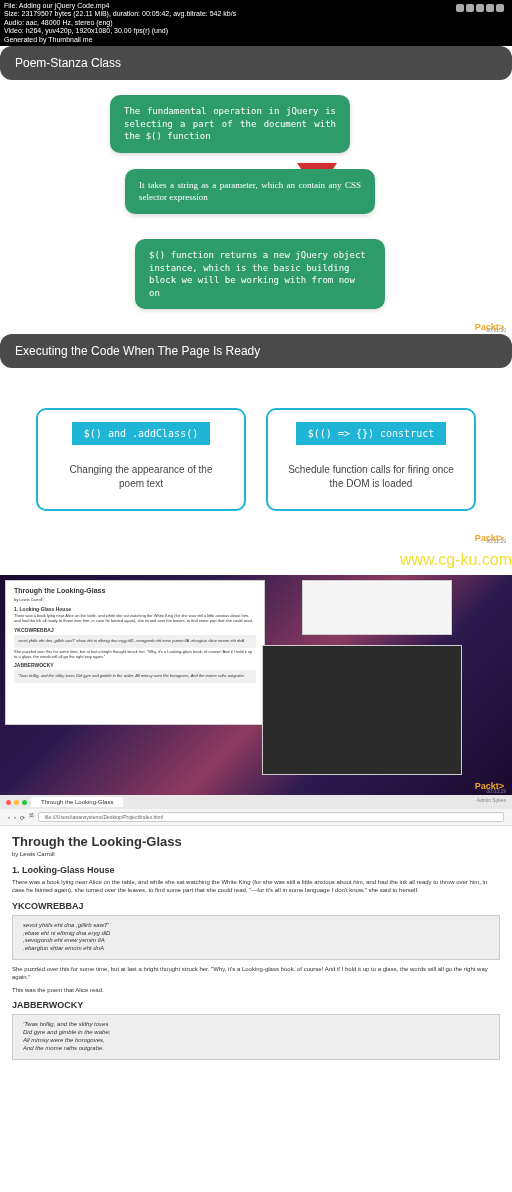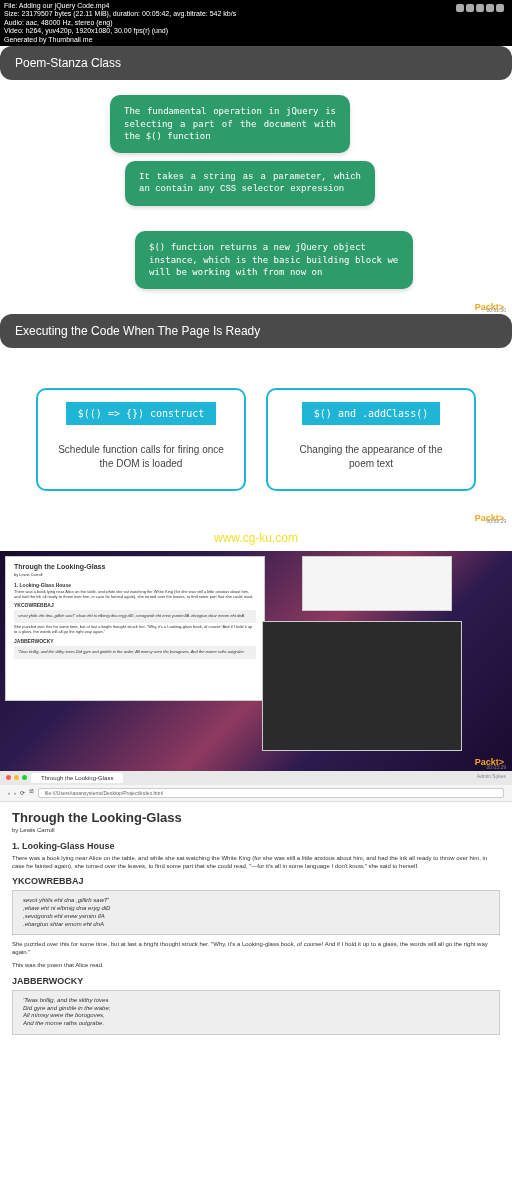--- a/index.html
+++ b/index.html
@@ -2,32 +2,32 @@
 <html><head>
 <meta charset="utf-8">
 <style>
 * { margin: 0; padding: 0; box-sizing: border-box; }
 body { width: 512px; background: #fff; font-family: Arial, sans-serif; font-size: 9px; color: #333; }
 .metadata { background: #000; color: #fff; font-size: 7px; line-height: 1.2; padding: 2px 4px; font-family: Arial, sans-serif; }
 .slide-header { background: #4a4a4a; color: #fff; padding: 10px 15px; font-size: 12px; border-radius: 12px; }
 .slide1 { background: #fff; padding: 15px 20px 25px; position: relative; }
 .green-box { background: #2e9b6b; color: #fff; padding: 10px 14px; font-size: 9px; line-height: 1.4; border-radius: 10px; box-shadow: 0 2px 4px rgba(0,0,0,0.15); position: relative; }
 .gb1 { width: 240px; margin-left: 90px; text-align: justify; font-family: monospace; }
-.gb2 { width: 250px; margin-left: 105px; margin-top: 8px; text-align: justify; font-family: Liberation Mono, monospace; }
-.gb3 { width: 278px; margin-left: 115px; margin-top: 25px; font-family: monospace; }
+.gb2 { width: 250px; margin-left: 105px; margin-top: 16px; text-align: justify; font-family: Liberation Serif, serif; }
+.gb3 { width: 250px; margin-left: 115px; margin-top: 25px; font-family: monospace; }
 .arrow { width: 0; height: 0; border-left: 20px solid transparent; border-right: 20px solid transparent; border-top: 30px solid #d32f2f; position: absolute; }
 .ar1 { top: 83px; right: 175px; }
 .ar2 { top: 162px; right: 135px; }
 .packt { position: absolute; right: 8px; bottom: 2px; color: #f5a623; font-size: 9px; font-weight: bold; font-family: Arial; }
 .packt::after { content: ">"; }
 .slide2 { background: #fff; padding: 40px 20px 34px; position: relative; display: flex; gap: 20px; justify-content: center; }
 .card { border: 2px solid #1fb5d6; border-radius: 10px; width: 210px; padding: 12px 10px 18px; text-align: center; }
 .card-btn { background: #1fb5d6; color: #fff; display: inline-block; padding: 6px 12px; font-size: 10px; font-family: monospace; margin-bottom: 18px; }
 .card-text { font-size: 10px; color: #444; line-height: 1.4; padding: 0 8px; }
-.watermark { color: #f0e030; font-size: 12px; text-align: center; padding: 6px 0; }
+.watermark { color: #f0e030; font-size: 16px; text-align: right; padding: 6px 0; }
 .desktop { background: linear-gradient(135deg, #1a0a2e 0%, #2d1b4e 30%, #8e3a5f 55%, #2d1b4e 70%, #1a0a2e 100%); height: 220px; position: relative; overflow: hidden; }
 .window { background: #fff; border: 1px solid #ccc; position: absolute; font-size: 5px; }
 .win-browser { top: 5px; left: 5px; width: 260px; height: 145px; }
 .win-finder { top: 5px; right: 60px; width: 150px; height: 55px; background: #f5f5f5; }
 .win-editor { top: 70px; right: 50px; width: 200px; height: 130px; background: #2b2b2b; }
 .browser-content { padding: 6px 8px; font-size: 5px; line-height: 1.2; color: #333; }
 .bc-title { font-size: 7px; font-weight: bold; margin-bottom: 2px; }
 .bc-sub { font-size: 4px; margin-bottom: 4px; }
 .bc-h { font-size: 5px; font-weight: bold; margin: 3px 0 2px; }
 .bc-para { font-size: 4px; margin-bottom: 3px; }
@@ -73,26 +73,26 @@
   <div class="green-box gb2">It takes a string as a parameter, which an contain any CSS selector expression</div>
   <div class="arrow ar2"></div>
   <div class="green-box gb3">$() function returns a new jQuery object instance, which is the basic building block we will be working with from now on</div>
   <div class="packt">Packt</div>
   <div class="timestamp">00:01:30</div>
 </div>
 
 <div class="slide-header">Executing the Code When The Page Is Ready</div>
 <div class="slide2">
   <div class="card">
+    <div class="card-btn">$() and .addClass()</div>
+    <div class="card-text">Changing the appearance of the poem text</div>
+  </div>
+  <div class="card">
     <div class="card-btn">$(() =&gt; {}) construct</div>
     <div class="card-text">Schedule function calls for firing once the DOM is loaded</div>
-  </div>
-  <div class="card">
-    <div class="card-btn">$() and .addClass()</div>
-    <div class="card-text">Changing the appearance of the poem text</div>
   </div>
   <div class="packt">Packt</div>
   <div class="timestamp">00:02:29</div>
 </div>
 
 <div class="watermark">www.cg-ku.com</div>
 
 <div class="desktop">
   <div class="window win-browser">
     <div class="browser-content">

